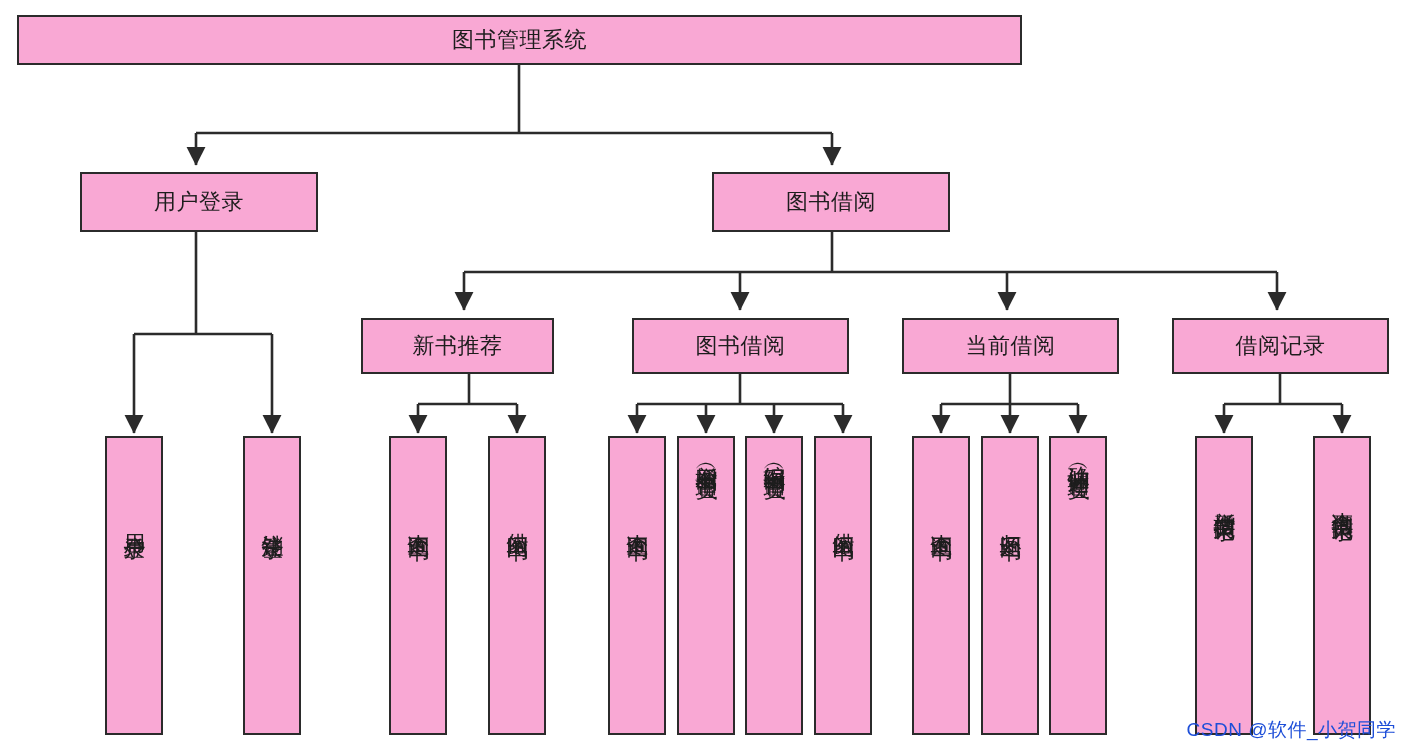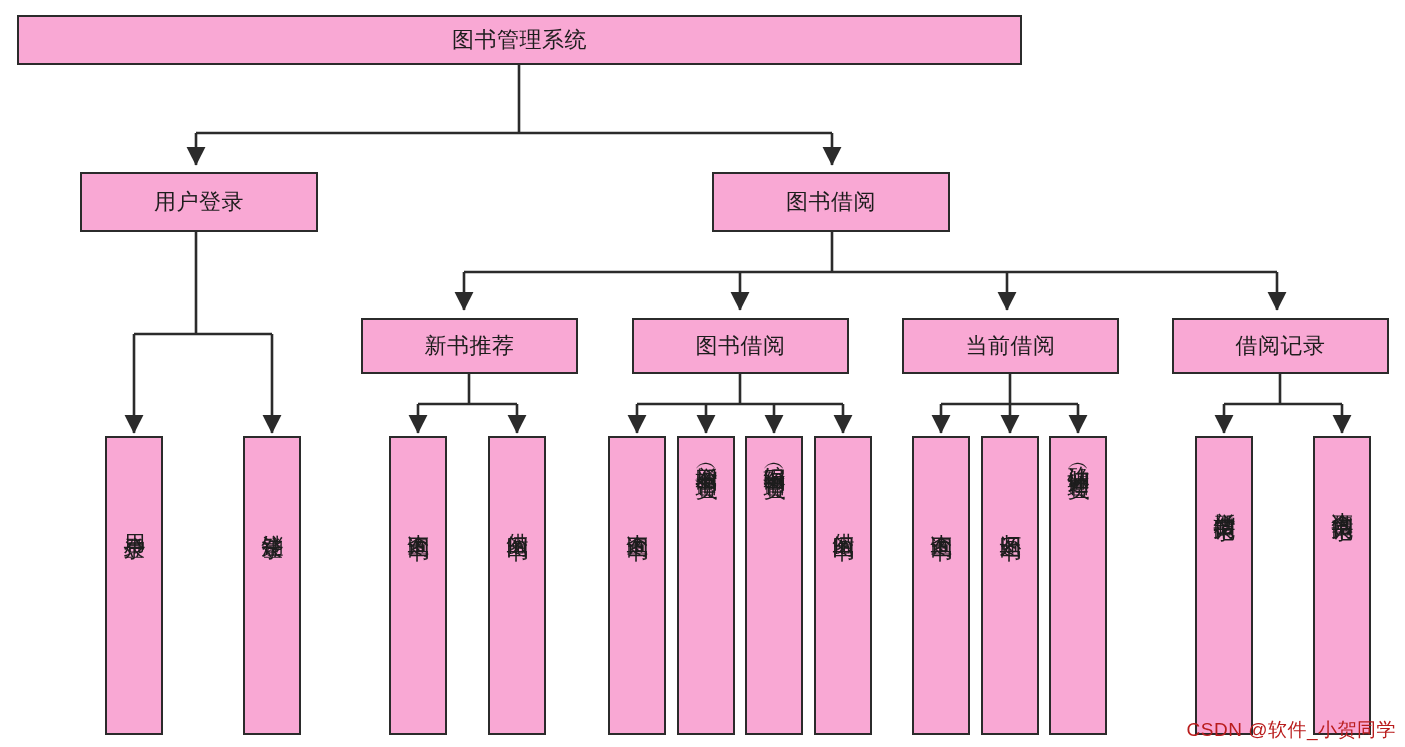--- a/index.html
+++ b/index.html
@@ -63,21 +63,21 @@
     margin-top: 52px;
   }
   .node-box.vertical.tall .node-label {
     margin-top: 6px;
   }
   .watermark {
     position: absolute;
     right: 9px;
     bottom: 4px;
     font-size: 19px;
-    color: #b91c1c;
+    color: #1d4ed8;
     letter-spacing: 0.5px;
     white-space: nowrap;
     pointer-events: none;
   }
 </style>
 </head>
 <body>
 
 <div id="diagram-root">
 
@@ -151,21 +151,21 @@
     <span class="node-label">图书管理系统</span>
   </div>
 
   <div class="node-box" style="left:80px; top:172px; width:238px; height:60px;">
     <span class="node-label">用户登录</span>
   </div>
   <div class="node-box" style="left:712px; top:172px; width:238px; height:60px;">
     <span class="node-label">图书借阅</span>
   </div>
 
-  <div class="node-box" style="left:361px; top:318px; width:217px; height:56px;">
+  <div class="node-box" style="left:361px; top:318px; width:193px; height:56px;">
     <span class="node-label">新书推荐</span>
   </div>
   <div class="node-box" style="left:632px; top:318px; width:217px; height:56px;text-align:center;">
     <span class="node-label">图书借阅</span>
   </div>
   <div class="node-box" style="left:1172px; top:318px; width:217px; height:56px;">
     <span class="node-label">借阅记录</span>
   </div>
   <div class="node-box" style="left:902px; top:318px; width:217px; height:56px;">
     <span class="node-label">当前借阅</span>

